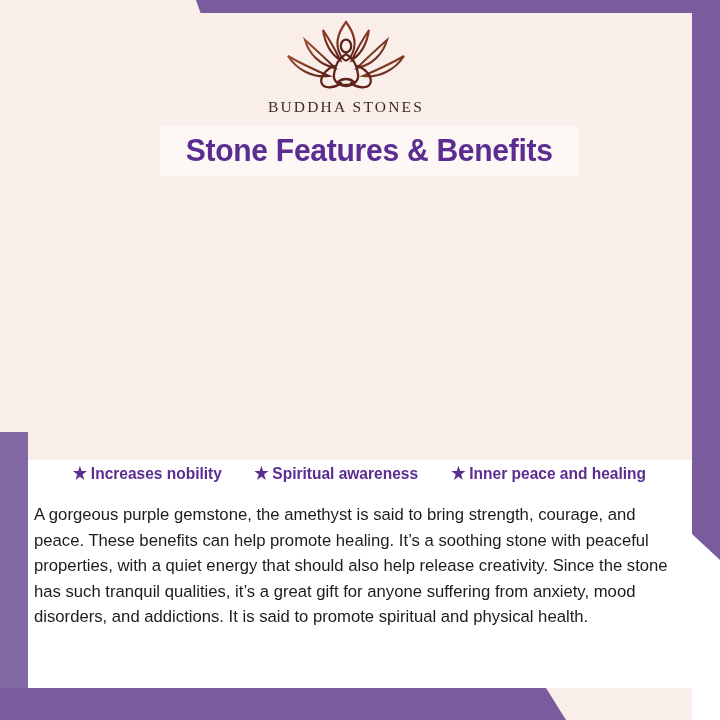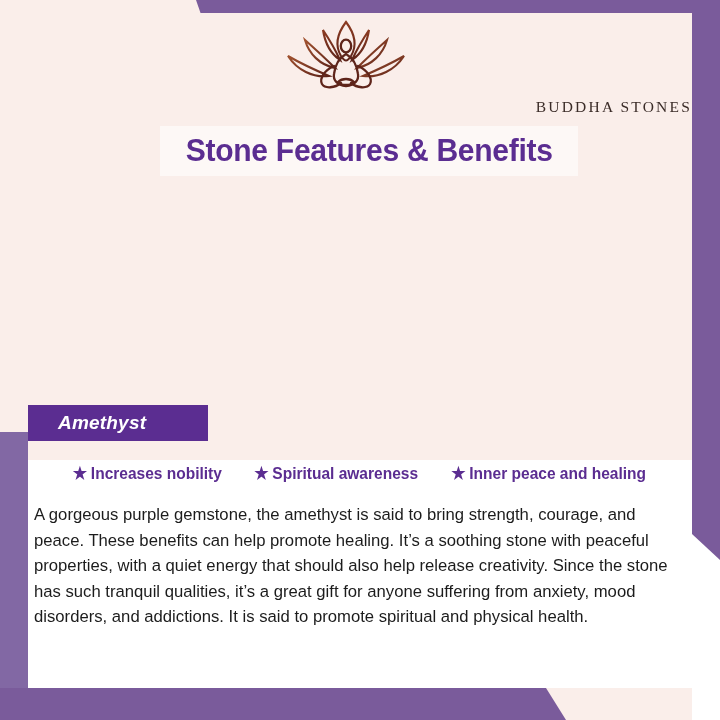--- a/index.html
+++ b/index.html
@@ -79,21 +79,21 @@
     bottom: 0;
     background: #faeeea;
     z-index: 3;
   }
 
   .logo-block {
     position: absolute;
     top: 16px;
     left: 0;
     width: 692px;
-    text-align: right;
+    text-align: center;
     z-index: 4;
   }
   .logo-mark {
     display: block;
     margin: 0 auto;
     width: 150px;
     height: 78px;
   }
   .brand-name {
     display: block;
@@ -437,23 +437,20 @@
         <circle cx="522" cy="232" r="1.4"></circle>
         <circle cx="648" cy="180" r="1.2"></circle>
       </g>
     </svg>
   </div>
 
   <div class="frame-right"></div>
   <div class="frame-left"></div>
   <div class="frame-bottom"></div>
 
-  <div class="stone-banner">
-    <span class="stone-banner-text">Amethyst</span>
-  </div>
 
   <div class="content">
     <div class="content-tint"></div>
 
     <div class="benefits">
       <span class="benefit">
         <span class="star-icon">★</span>
         <span>Increases nobility</span>
       </span>
       <span class="benefit">

